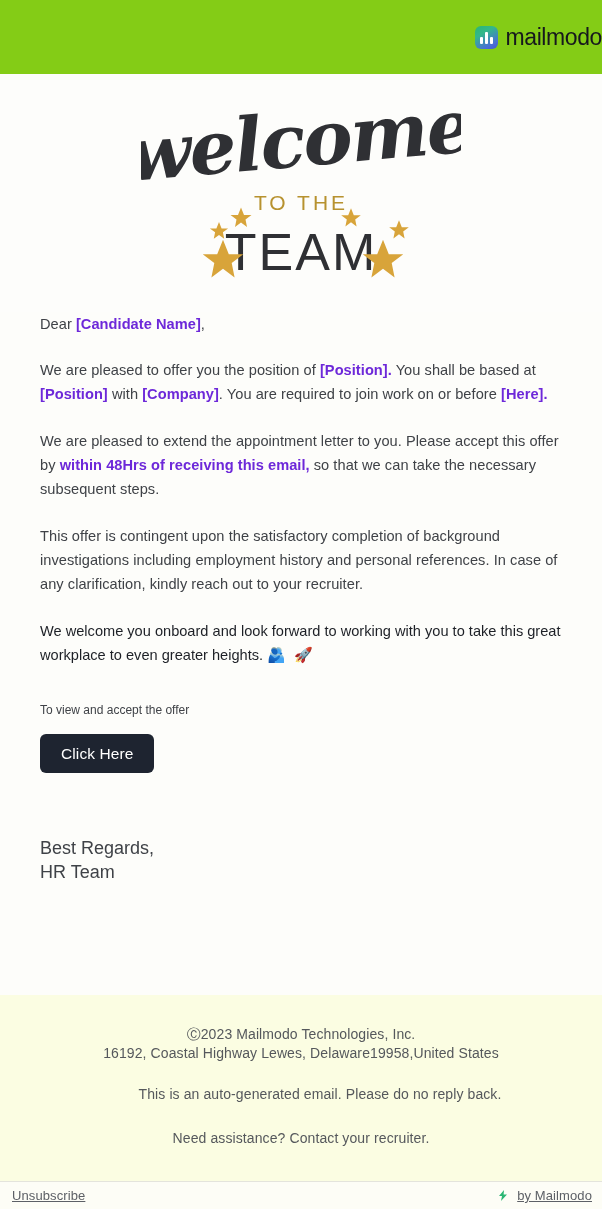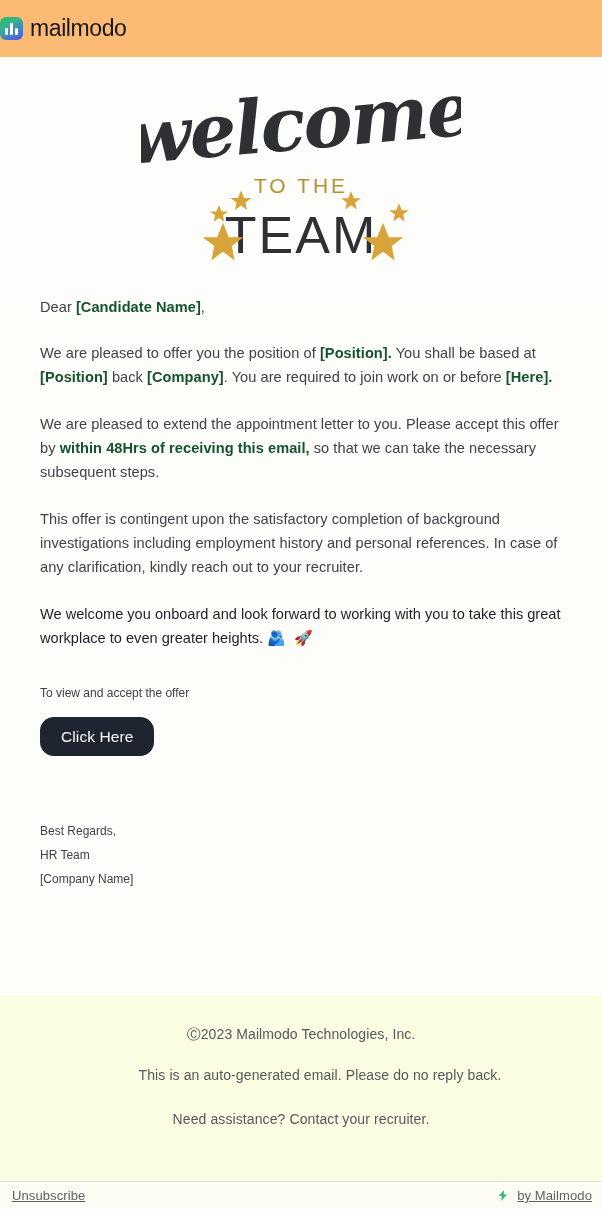--- a/index.html
+++ b/index.html
@@ -18,25 +18,25 @@
     position: relative;
     width: 602px;
     height: 1209px;
     box-sizing: border-box;
     display: flex;
     flex-direction: column;
   }
 
   
   .header {
-    height: 57px;
-    background: #fdba74;
-    display: flex;
-    align-items: center;
-    justify-content: flex-start;
+    height: 74px;
+    background: #84cc16;
+    display: flex;
+    align-items: center;
+    justify-content: flex-end;
     flex: 0 0 auto;
     position: relative;
   }
   .logo-lockup {
     display: flex;
     align-items: center;
     gap: 7px;
   }
   .logo-mark {
     width: 23px;
@@ -86,21 +86,21 @@
   .content {
     padding: 0 40px;
   }
   p.para {
     font-size: 14.6px;
     line-height: 24px;
     color: #3f4247;
     margin: 0 0 23px 0;
     letter-spacing: 0.05px;
   }
-  p.para b, .bold { font-weight: 700; color: #14532d; }
+  p.para b, .bold { font-weight: 700; color: #6d28d9; }
   p.para.first { margin-bottom: 22px; }
   p.strongpara {
     font-size: 14.6px;
     line-height: 24px;
     color: #1d2026;
     font-weight: 400;
     margin: 0 0 22px 0;
   }
   .emoji { font-size: 15px; letter-spacing: 2px; }
 
@@ -111,30 +111,30 @@
     line-height: 20px;
   }
   .cta-button {
     display: inline-flex;
     align-items: center;
     justify-content: center;
     background: #1e2430;
     color: #ffffff;
     font-size: 15.5px;
     border: none;
-    border-radius: 14px;
+    border-radius: 6px;
     padding: 0 21px;
     height: 39px;
     cursor: pointer;
     font-family: "Liberation Sans", sans-serif;
     letter-spacing: 0.1px;
   }
   .signature {
     margin-top: 63px;
-    font-size: 12px;
+    font-size: 18px;
     line-height: 24px;
     color: #3f4247;
   }
   .signature div { display: block; }
 
   
   .footer {
     flex: 0 0 auto;
     height: 186px;
     background: #fbfde2;
@@ -214,43 +214,43 @@
           <polygon points="0,-7 2,-2 7,-2 3,1 4,6 0,3 -4,6 -3,1 -7,-2 -2,-2" transform="translate(82,172) scale(2.9)"></polygon>
           <polygon points="0,-7 2,-2 7,-2 3,1 4,6 0,3 -4,6 -3,1 -7,-2 -2,-2" transform="translate(242,172) scale(2.9)"></polygon>
         </g>
       </svg>
     </div>
 
     <div class="content">
 
       <p class="para first"><span>Dear </span><b>[Candidate Name]</b><span>,</span></p>
 
-      <p class="para"><span>We are pleased to offer you the position of </span><b>[Position].</b><span> You shall be based at </span><b>[Position]</b><span> back </span><b>[Company]</b><span>. You are required to join work on or before </span><b>[Here].</b></p>
+      <p class="para"><span>We are pleased to offer you the position of </span><b>[Position].</b><span> You shall be based at </span><b>[Position]</b><span> with </span><b>[Company]</b><span>. You are required to join work on or before </span><b>[Here].</b></p>
 
       <p class="para"><span>We are pleased to extend the appointment letter to you. Please accept this offer by </span><b>within 48Hrs of receiving this email,</b><span> so that we can take the necessary subsequent steps.</span></p>
 
       <p class="para">This offer is contingent upon the satisfactory completion of background investigations including employment history and personal references. In case of any clarification, kindly reach out to your recruiter.</p>
 
       <p class="strongpara"><span>We welcome you onboard and look forward to working with you to take this great workplace to even greater heights. </span><span class="emoji">🫂 🚀</span></p>
 
       <p class="cta-label">To view and accept the offer</p>
 
       <button class="cta-button">Click Here</button>
 
       <div class="signature">
         <div>Best Regards,</div>
         <div>HR Team</div>
-        <div>[Company Name]</div>
       </div>
 
     </div>
   </div>
 
   <div class="footer">
     <div class="f-line">Ⓒ2023 Mailmodo Technologies, Inc.</div>
+    <div class="f-line">16192, Coastal Highway Lewes, Delaware19958,United States</div>
     <div class="f-line f-gap-a">This is an auto-generated email. Please do no reply back.</div>
     <div class="f-line f-gap-b">Need assistance? Contact your recruiter.</div>
   </div>
 
   <div class="bottombar">
     <a href="#">Unsubscribe</a>
     <span class="bb-right">
       <svg class="bolt-icon" width="10" height="11" viewBox="0 0 10 11">
         <polygon points="6,0 1,6 4,6 3,11 9,4.5 5.6,4.5" fill="#2bb673"></polygon>
       </svg>

